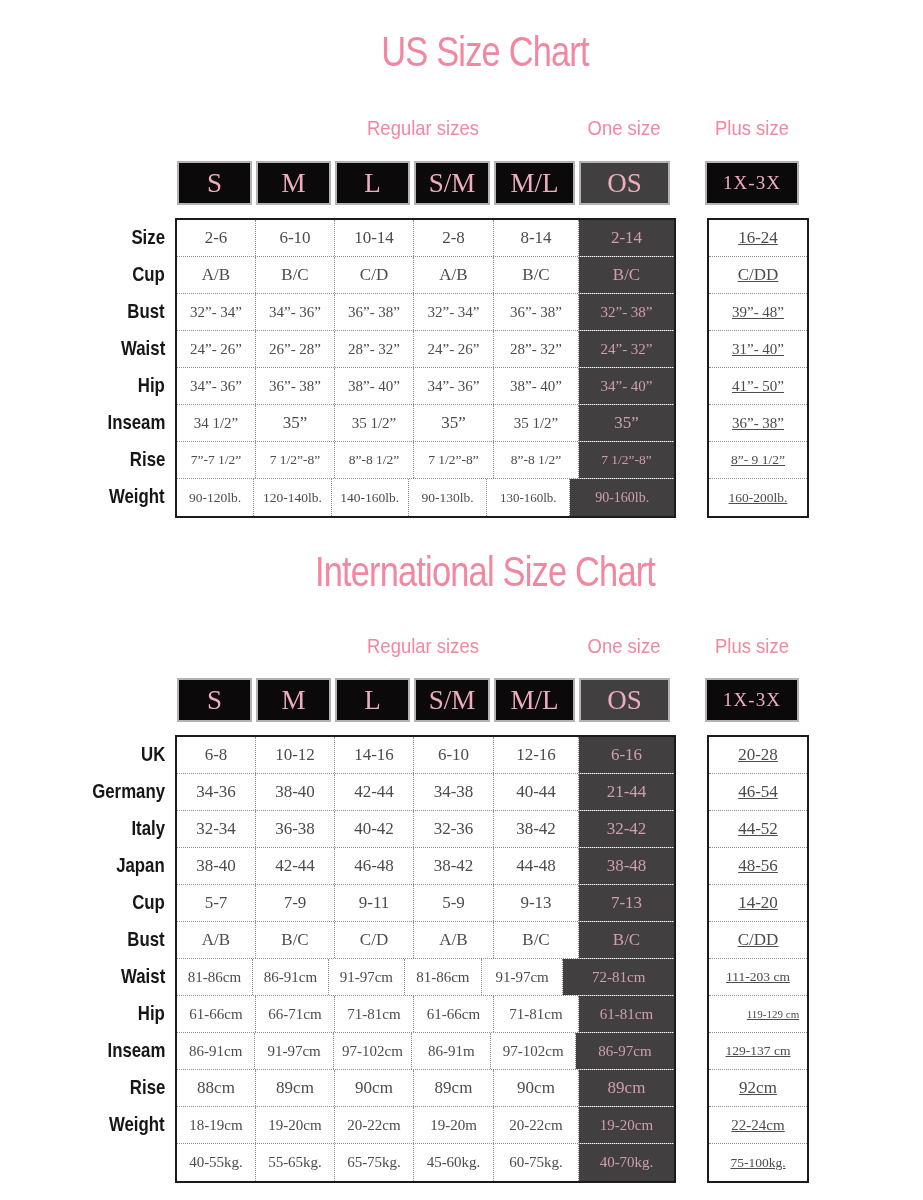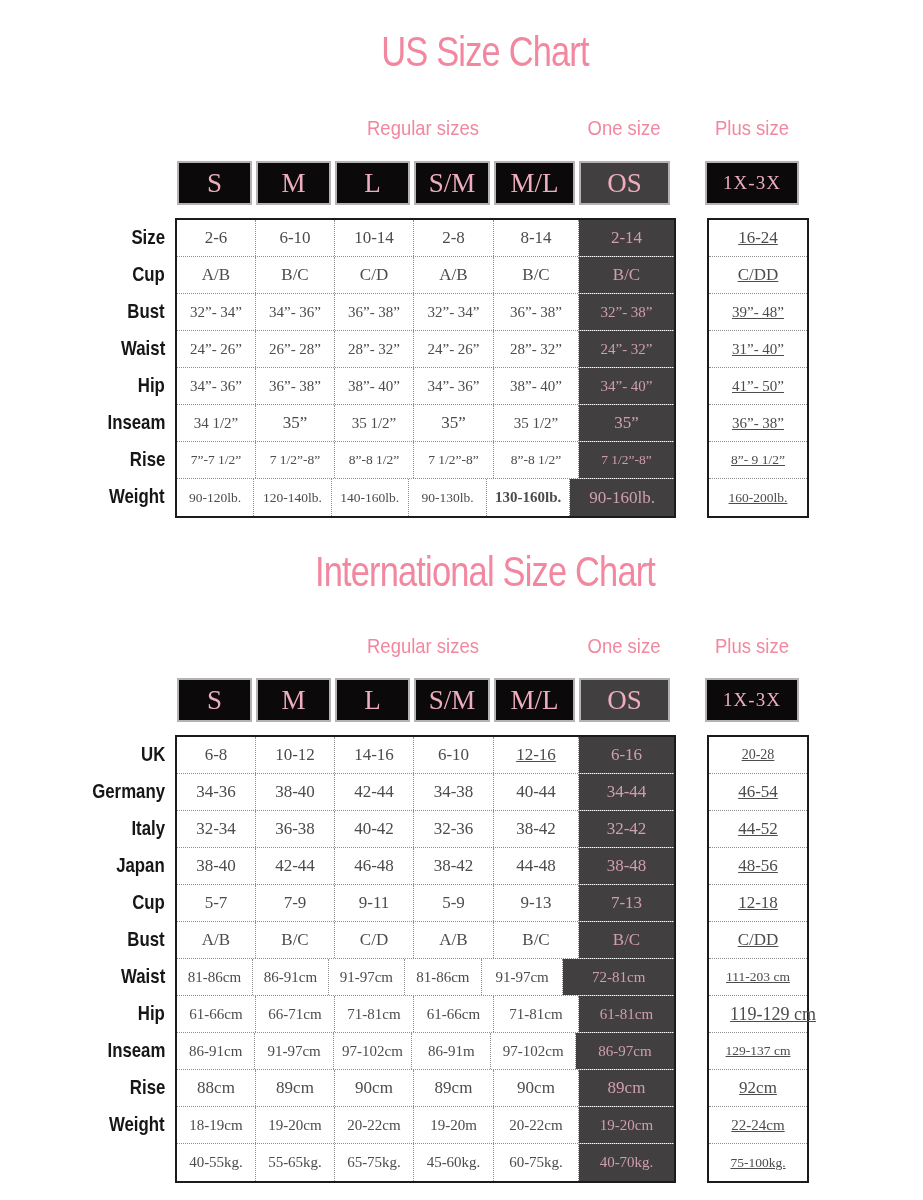--- a/index.html
+++ b/index.html
@@ -196,22 +196,22 @@
               <div class="mcell" style="width: 79px; font-size: 13.5px;">8”-8 1/2”</div>
               <div class="mcell" style="width: 80px; font-size: 13.5px;">7 1/2”-8”</div>
               <div class="mcell" style="width: 85px; font-size: 13.5px;">8”-8 1/2”</div>
               <div class="mcell os" style="width: 95px; font-size: 13.5px;">7 1/2”-8”</div>
             </div>
             <div class="mrow">
               <div class="mcell" style="width: 79px; font-size: 13.5px;">90-120lb.</div>
               <div class="mcell" style="width: 79px; font-size: 13.5px;">120-140lb.</div>
               <div class="mcell" style="width: 79px; font-size: 13.5px;">140-160lb.</div>
               <div class="mcell" style="width: 80px; font-size: 13.5px;">90-130lb.</div>
-              <div class="mcell" style="width: 85px; font-size: 15px; font-weight: bold;">130-160lb.</div>
-              <div class="mcell os" style="width: 106px; font-size: 17px;">90-160lb.</div>
+              <div class="mcell" style="width: 85px; font-size: 13px;">130-160lb.</div>
+              <div class="mcell os" style="width: 106px; font-size: 14px;">90-160lb.</div>
             </div>
           </div>
           <div class="spacer"></div>
           <div class="plustable">
             <div class="pcell" style="font-size: 17px;">16-24</div>
             <div class="pcell" style="font-size: 17px;">C/DD</div>
             <div class="pcell" style="font-size: 15px;">39”- 48”</div>
             <div class="pcell" style="font-size: 15px;">31”- 40”</div>
             <div class="pcell" style="font-size: 15px;">41”- 50”</div>
             <div class="pcell" style="font-size: 15px;">36”- 38”</div>
@@ -291,30 +291,30 @@
             <div class="rlabel">
               <span>Weight</span>
             </div>
           </div>
           <div class="maintable">
             <div class="mrow">
               <div class="mcell" style="width: 79px; font-size: 17px;">6-8</div>
               <div class="mcell" style="width: 79px; font-size: 17px;">10-12</div>
               <div class="mcell" style="width: 79px; font-size: 17px;">14-16</div>
               <div class="mcell" style="width: 80px; font-size: 17px;">6-10</div>
-              <div class="mcell" style="width: 85px; font-size: 17px; text-decoration: underline;">12-16</div>
+              <div class="mcell" style="width: 85px; font-size: 17px;">12-16</div>
               <div class="mcell os" style="width: 95px; font-size: 17px;">6-16</div>
             </div>
             <div class="mrow">
               <div class="mcell" style="width: 79px; font-size: 17px;">34-36</div>
               <div class="mcell" style="width: 79px; font-size: 17px;">38-40</div>
               <div class="mcell" style="width: 79px; font-size: 17px;">42-44</div>
               <div class="mcell" style="width: 80px; font-size: 17px;">34-38</div>
               <div class="mcell" style="width: 85px; font-size: 17px;">40-44</div>
-              <div class="mcell os" style="width: 95px; font-size: 17px;">34-44</div>
+              <div class="mcell os" style="width: 95px; font-size: 17px;">21-44</div>
             </div>
             <div class="mrow">
               <div class="mcell" style="width: 79px; font-size: 17px;">32-34</div>
               <div class="mcell" style="width: 79px; font-size: 17px;">36-38</div>
               <div class="mcell" style="width: 79px; font-size: 17px;">40-42</div>
               <div class="mcell" style="width: 80px; font-size: 17px;">32-36</div>
               <div class="mcell" style="width: 85px; font-size: 17px;">38-42</div>
               <div class="mcell os" style="width: 95px; font-size: 17px;">32-42</div>
             </div>
             <div class="mrow">
@@ -385,28 +385,28 @@
               <div class="mcell" style="width: 79px; font-size: 15px;">40-55kg.</div>
               <div class="mcell" style="width: 79px; font-size: 15px;">55-65kg.</div>
               <div class="mcell" style="width: 79px; font-size: 15px;">65-75kg.</div>
               <div class="mcell" style="width: 80px; font-size: 15px;">45-60kg.</div>
               <div class="mcell" style="width: 85px; font-size: 15px;">60-75kg.</div>
               <div class="mcell os" style="width: 95px; font-size: 15px;">40-70kg.</div>
             </div>
           </div>
           <div class="spacer"></div>
           <div class="plustable">
-            <div class="pcell" style="font-size: 14px;">20-28</div>
+            <div class="pcell" style="font-size: 17px;">20-28</div>
             <div class="pcell" style="font-size: 17px;">46-54</div>
             <div class="pcell" style="font-size: 17px;">44-52</div>
             <div class="pcell" style="font-size: 17px;">48-56</div>
-            <div class="pcell" style="font-size: 17px;">12-18</div>
+            <div class="pcell" style="font-size: 17px;">14-20</div>
             <div class="pcell" style="font-size: 17px;">C/DD</div>
             <div class="pcell" style="font-size: 13.5px;">111-203 cm</div>
-            <div class="pcell" style="font-size: 18px; padding-left: 30px;">119-129 cm</div>
+            <div class="pcell" style="font-size: 11px; padding-left: 30px;">119-129 cm</div>
             <div class="pcell" style="font-size: 13.5px;">129-137 cm</div>
             <div class="pcell" style="font-size: 17px;">92cm</div>
             <div class="pcell" style="font-size: 15px;">22-24cm</div>
             <div class="pcell" style="font-size: 13.5px;">75-100kg.</div>
           </div>
         </div>
       </div>
   </section>
 
 </div>

